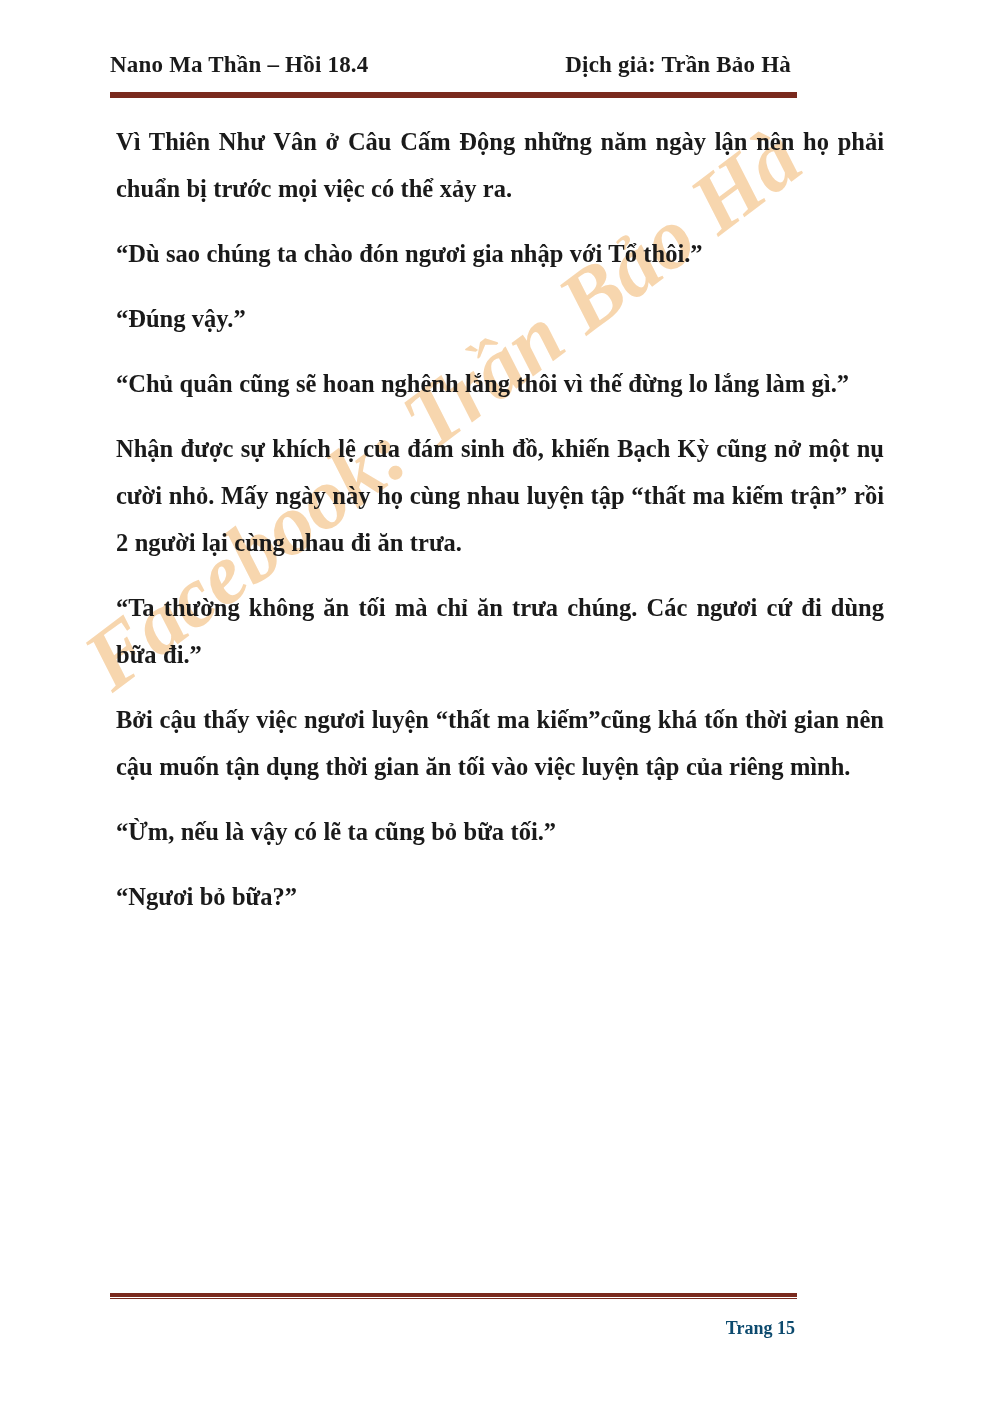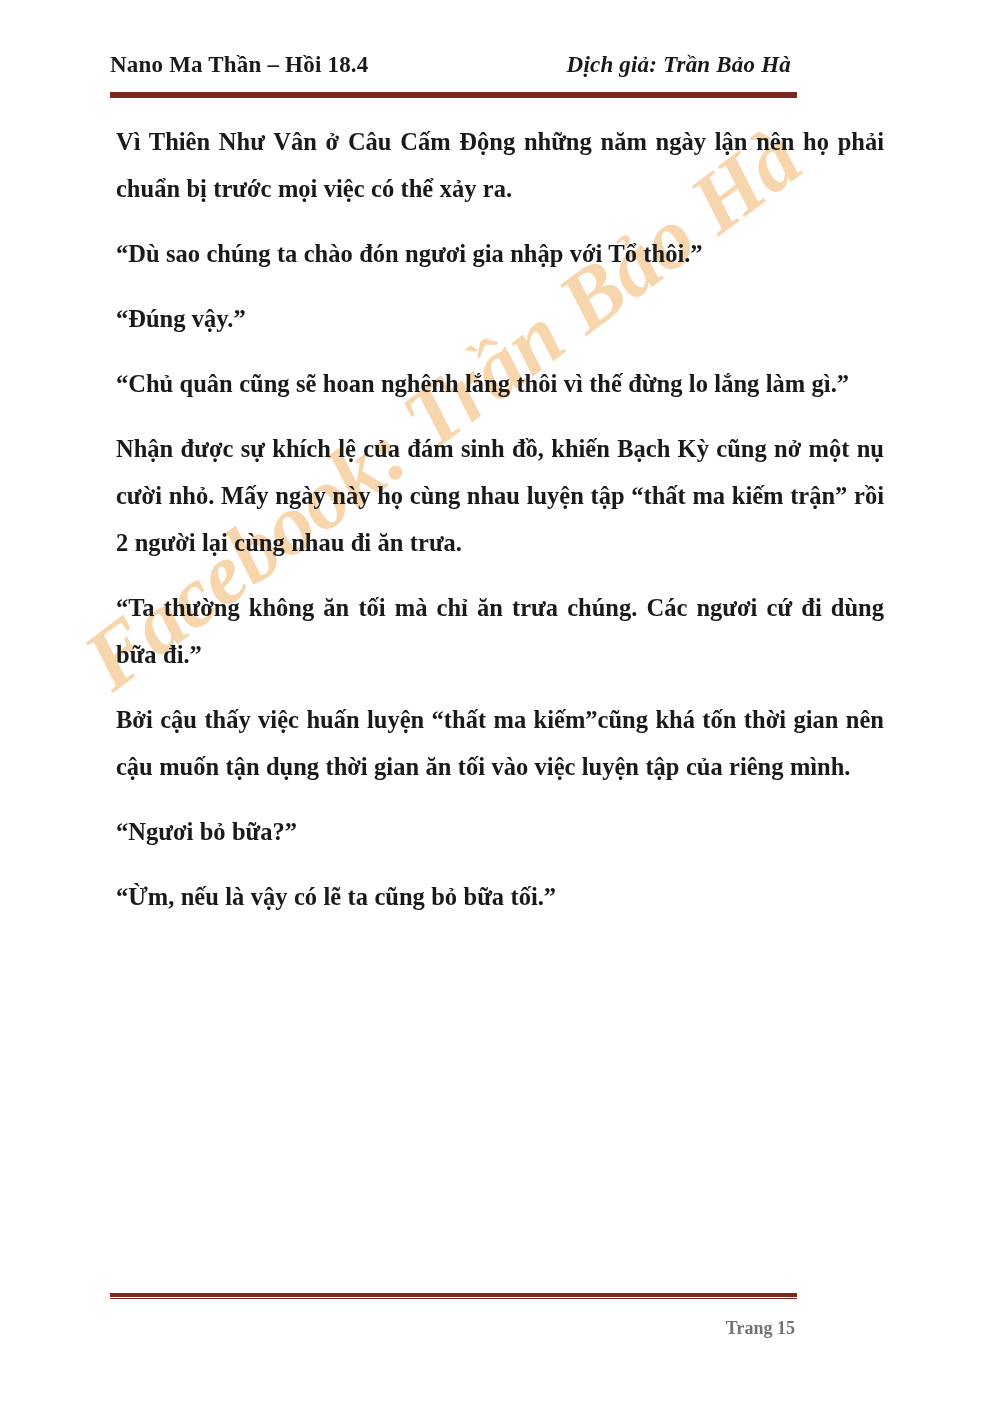--- a/index.html
+++ b/index.html
@@ -30,21 +30,21 @@
     left: 110px;
     right: 110px;
     display: flex;
     justify-content: space-between;
     align-items: baseline;
     font-weight: bold;
     font-size: 23px;
     letter-spacing: 0.2px;
   }
   .header-left { white-space: nowrap; }
-  .header-right { white-space: nowrap; padding-right: 6px; font-style: italic; }
+  .header-right { white-space: nowrap; padding-right: 6px; }
 
   .header-rule {
     position: absolute;
     top: 92px;
     left: 110px;
     right: 110px;
     height: 4px;
     background: #7a2a1e;
     border-bottom: 1px solid #7a2a1e;
   }
@@ -123,21 +123,21 @@
     background: #7a2a1e;
   }
   .footer {
     position: absolute;
     bottom: 74px;
     left: 110px;
     right: 112px;
     text-align: right;
     font-size: 18px;
     font-weight: bold;
-    color: #737373;
+    color: #0c4a6e;
   }
 </style>
 </head>
 <body>
 
 <div class="page">
 
   <div class="header">
     <div class="header-left">Nano Ma Thần – Hồi 18.4</div>
     <div class="header-right">Dịch giả: Trần Bảo Hà</div>
@@ -148,23 +148,23 @@
     <span>Facebook: Trần Bảo Hà</span>
   </div>
 
   <div class="content">
     <p class="para">Vì Thiên Như Vân ở Câu Cấm Động những năm ngày lận nên họ phải chuẩn bị trước mọi việc có thể xảy ra.</p>
     <p class="para">“Dù sao chúng ta chào đón ngươi gia nhập với Tổ thôi.”</p>
     <p class="para">“Đúng vậy.”</p>
     <p class="para">“Chủ quân cũng sẽ hoan nghênh lắng thôi vì thế đừng lo lắng làm gì.”</p>
     <p class="para">Nhận được sự khích lệ của đám sinh đồ, khiến Bạch Kỳ cũng nở một nụ cười nhỏ. Mấy ngày này họ cùng nhau luyện tập “thất ma kiếm trận” rồi 2 người lại cùng nhau đi ăn trưa.</p>
     <p class="para">“Ta thường không ăn tối mà chỉ ăn trưa chúng. Các ngươi cứ đi dùng bữa đi.”</p>
-    <p class="para">Bởi cậu thấy việc huấn luyện “thất ma kiếm”cũng khá tốn thời gian nên cậu muốn tận dụng thời gian ăn tối vào việc luyện tập của riêng mình.</p>
+    <p class="para">Bởi cậu thấy việc ngươi luyện “thất ma kiếm”cũng khá tốn thời gian nên cậu muốn tận dụng thời gian ăn tối vào việc luyện tập của riêng mình.</p>
+    <p class="para">“Ừm, nếu là vậy có lẽ ta cũng bỏ bữa tối.”</p>
     <p class="para">“Ngươi bỏ bữa?”</p>
-    <p class="para">“Ừm, nếu là vậy có lẽ ta cũng bỏ bữa tối.”</p>
   </div>
 
   <div class="footer-rule"></div>
   <div class="footer">
     <span>Trang 15</span>
   </div>
 
 </div>
 
 </body></html>

